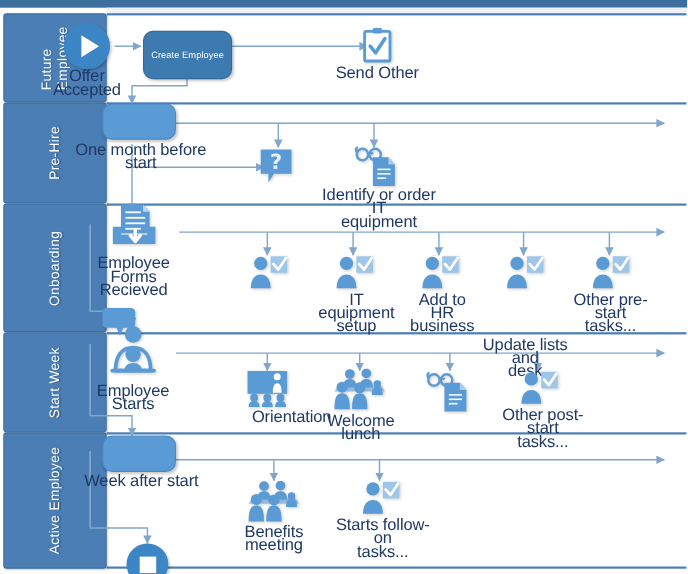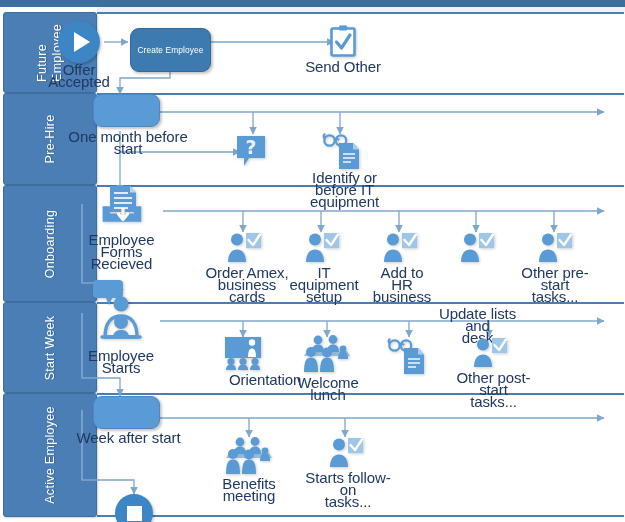--- a/index.html
+++ b/index.html
@@ -165,21 +165,21 @@
       <path d="M17,11 H31 L37,17.5 V37 H17 Z" fill="#5B9BD5"></path>
       <path d="M31,11 L37,17.5 H31 Z" fill="#A9CCEB"></path>
       <g stroke="#ffffff" stroke-width="1.5" opacity=".92">
         <path d="M21,22 H33"></path>
           <path d="M21,26 H33"></path>
           <path d="M21,30 H29"></path>
       </g>
     </svg>
   </div>
   <div class="label" style="left:292px;top:172px;width:105px;">
-    <div>Identify or before IT</div>
+    <div>Identify or order IT</div>
     <div>equipment</div>
   </div>
 
   <div class="node" style="left:98px;top:185px;width:45px;height:45px;">
     <svg class="icon" width="45" height="45" viewBox="0 0 45 45">
       <path d="M12,1 H32 L38,7.5 V27 H12 Z" fill="#5B9BD5"></path>
       <path d="M32,1 L38,7.5 H32 Z" fill="#B9D6F0"></path>
       <g stroke="#ffffff" stroke-width="1.7" opacity=".95">
         <path d="M16,8 H30"></path>
           <path d="M16,13 H34"></path>
@@ -203,24 +203,20 @@
     </svg>
   </div>
 
   <div class="node" style="left:226px;top:232px;width:36px;height:32px;">
     <svg class="icon" width="36" height="32" viewBox="0 0 36 32">
       <circle cx="11" cy="7.5" r="6" fill="#5B9BD5"></circle>
       <path d="M2,30 C2,21.5 6,17.5 11,17.5 C16,17.5 20,21.5 20,30 Z" fill="#5B9BD5"></path>
       <rect x="20" y="1" width="15" height="15" fill="#9DC6E8"></rect>
       <path d="M22.5,8 L27,13 L34,2.5" fill="none" stroke="#ffffff" stroke-width="2.4" stroke-linecap="round" stroke-linejoin="round"></path>
     </svg>
-  </div>
-  <div class="label" style="left:204px;top:267px;width:86px;">
-    <div>Order Amex,</div>
-    <div>business cards</div>
   </div>
 
   <div class="node" style="left:304px;top:232px;width:36px;height:32px;">
     <svg class="icon" width="36" height="32" viewBox="0 0 36 32">
       <circle cx="11" cy="7.5" r="6" fill="#5B9BD5"></circle>
       <path d="M2,30 C2,21.5 6,17.5 11,17.5 C16,17.5 20,21.5 20,30 Z" fill="#5B9BD5"></path>
       <rect x="20" y="1" width="15" height="15" fill="#9DC6E8"></rect>
       <path d="M22.5,8 L27,13 L34,2.5" fill="none" stroke="#ffffff" stroke-width="2.4" stroke-linecap="round" stroke-linejoin="round"></path>
     </svg>
   </div>

